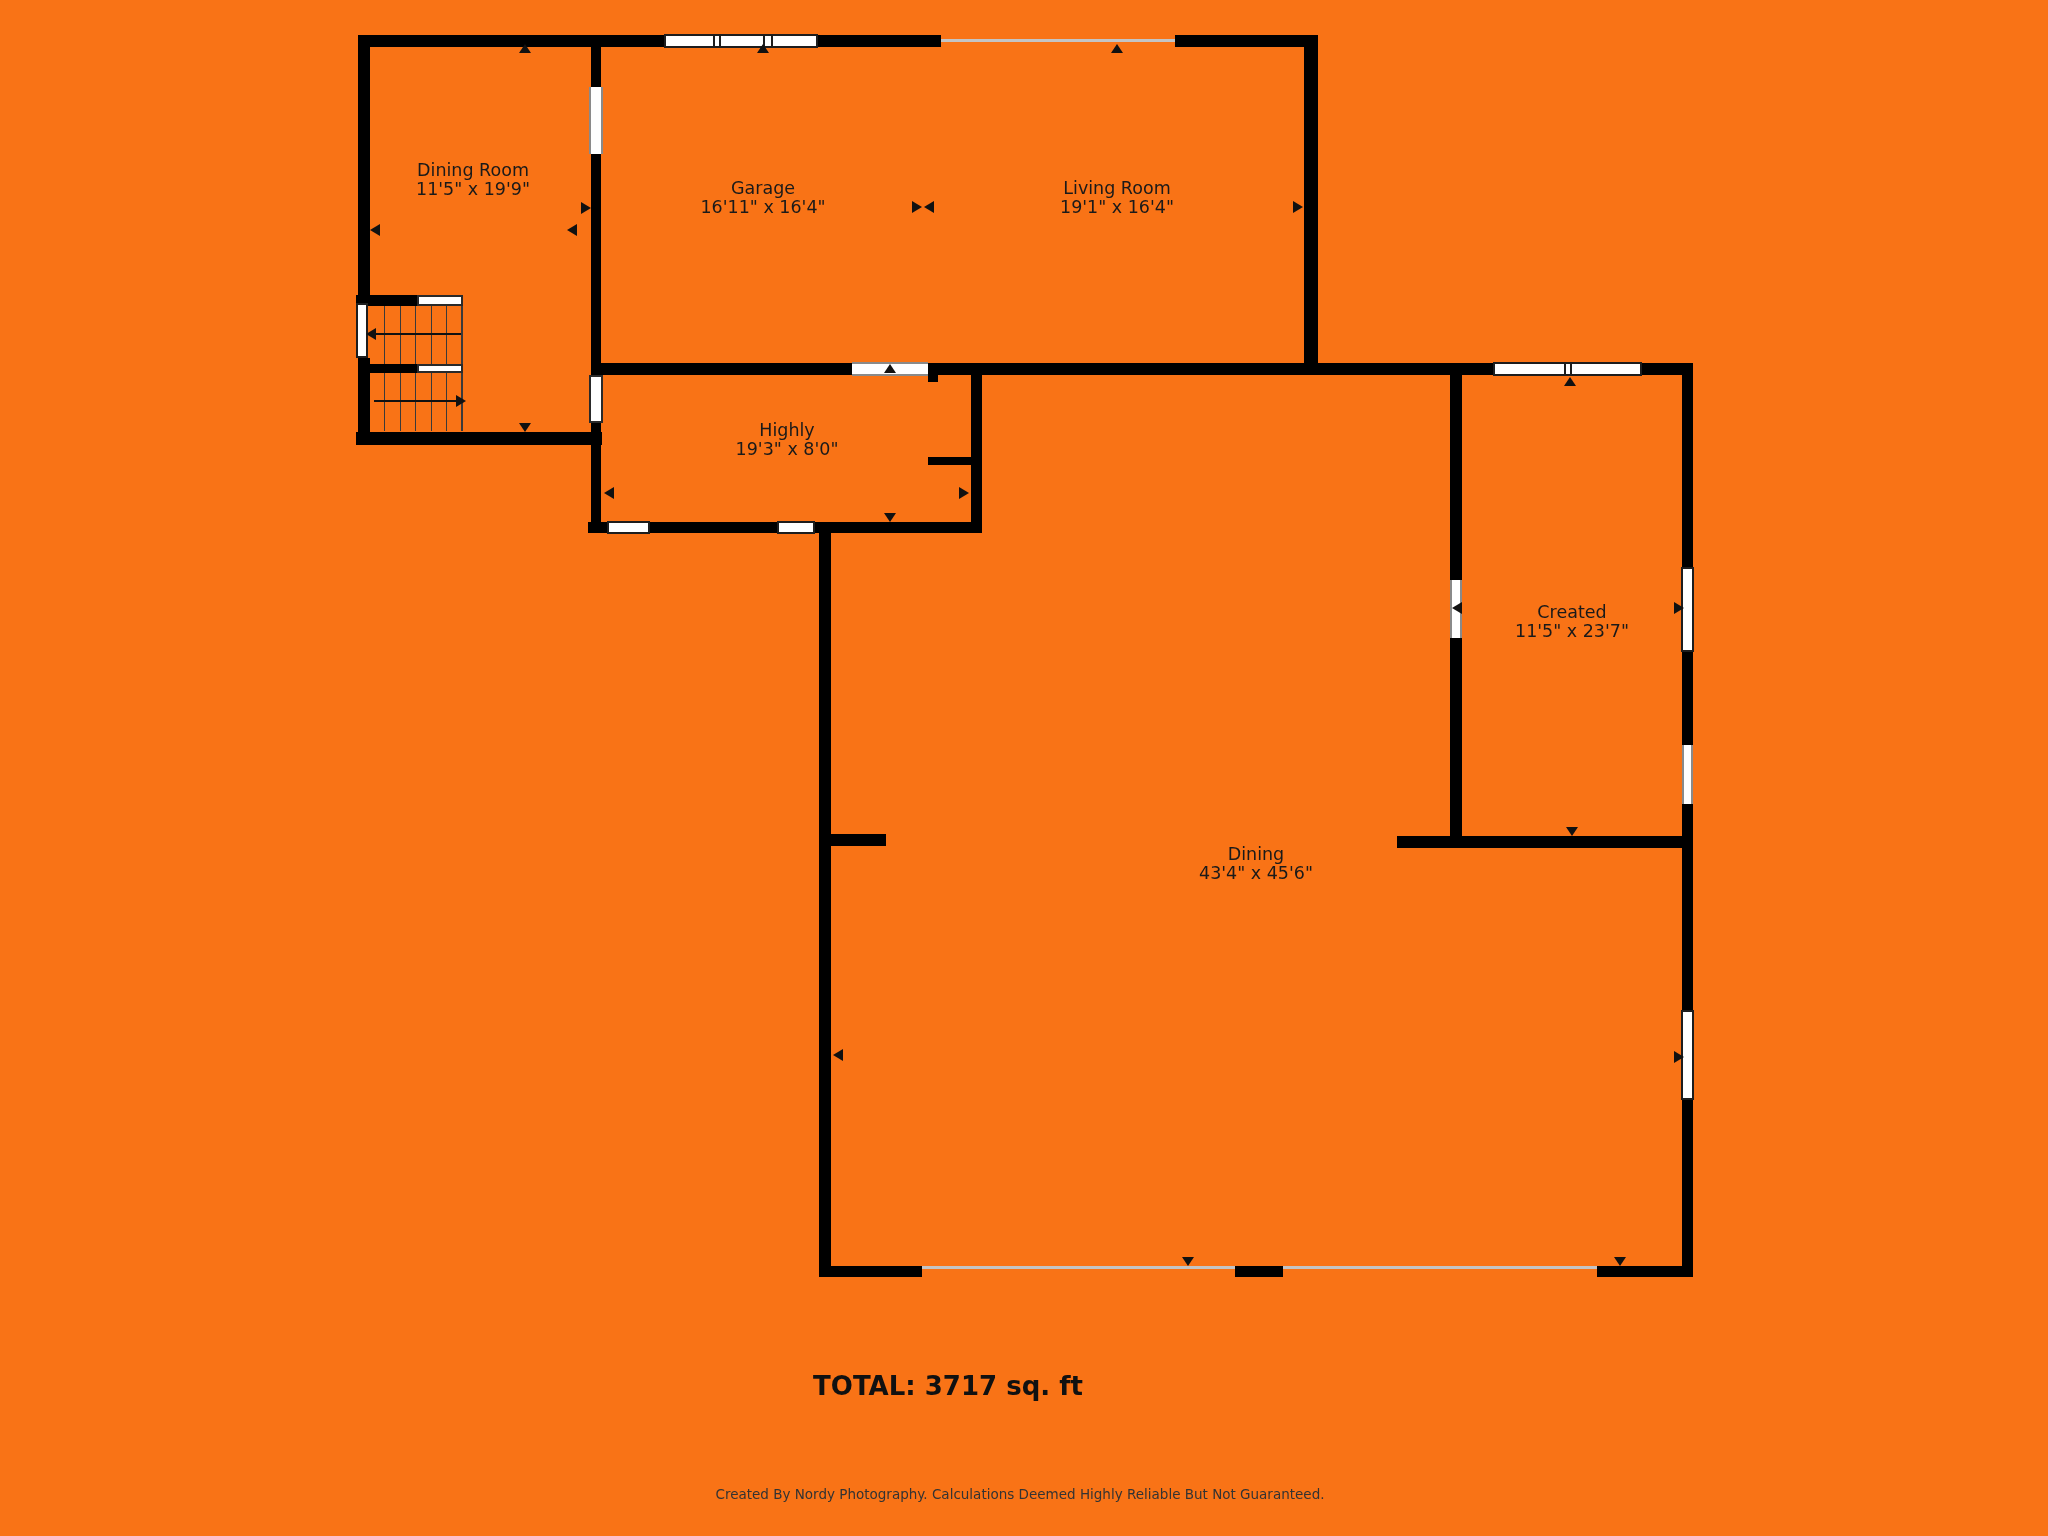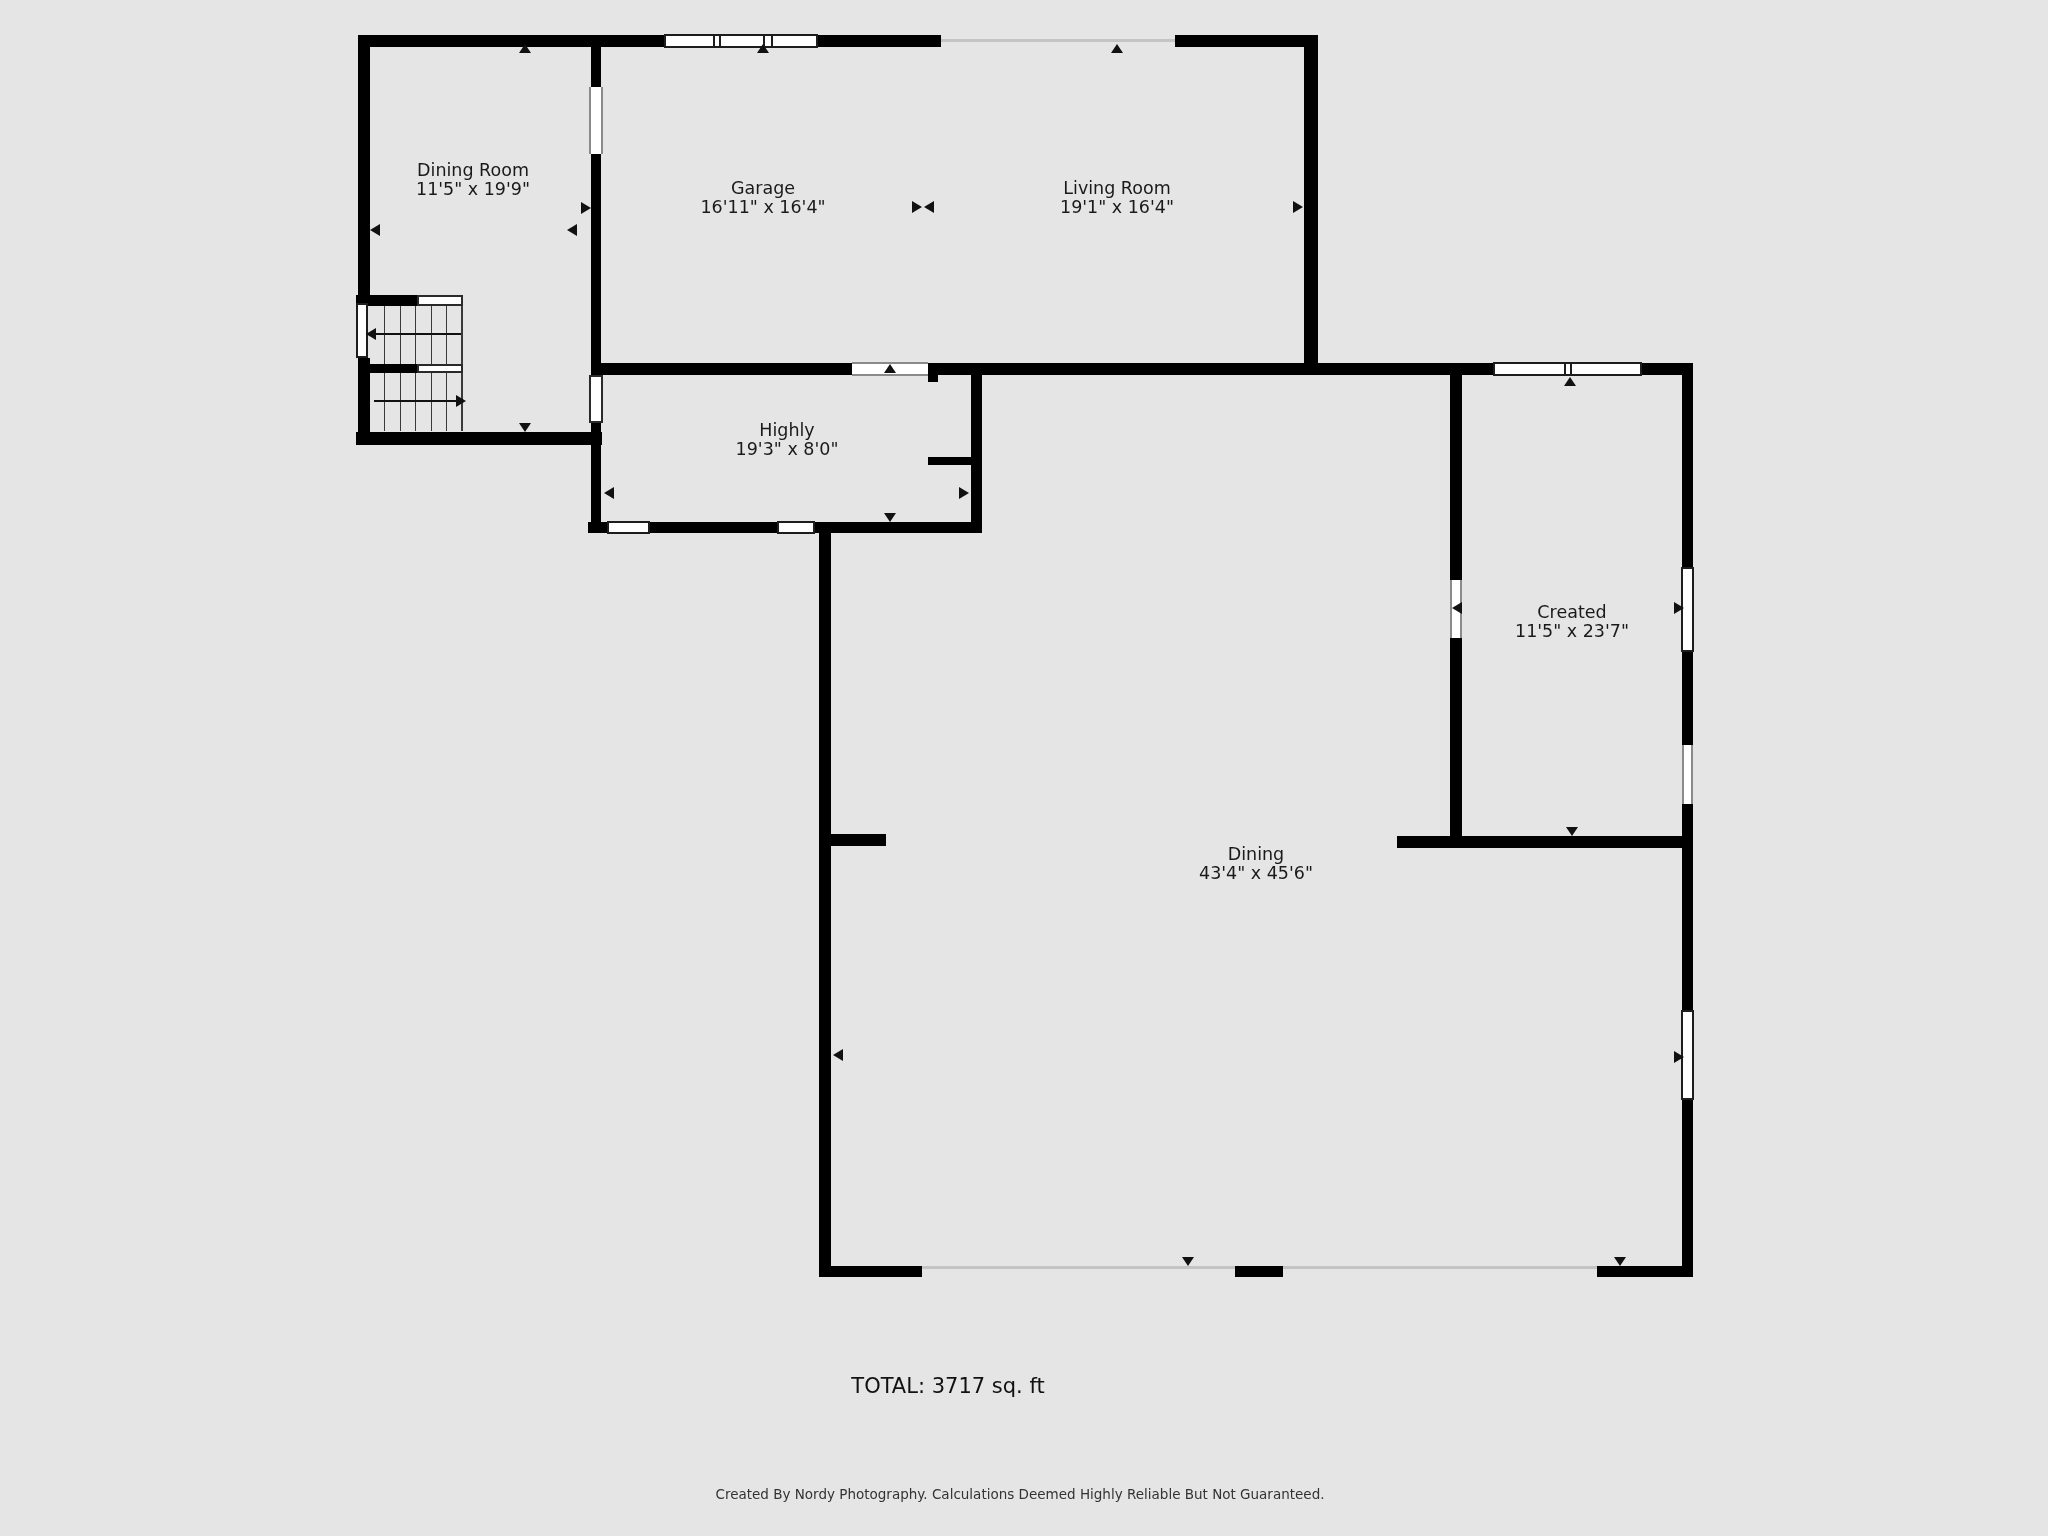--- a/index.html
+++ b/index.html
@@ -1,17 +1,17 @@
 <!DOCTYPE html>
 <html><head>
 <meta charset="utf-8">
 <style>
   html,body { margin:0; padding:0; background:#ffffff; }
   .plan {
-    position:relative; width:2048px; height:1536px; background:#e5e5e5;
+    position:relative; width:2048px; height:1536px; background:#f97316;
     font-family:"DejaVu Sans","Liberation Sans",sans-serif; overflow:hidden;
   }
   .wall { position:absolute; background:#000000; }
   .win  { position:absolute; background:#ffffff; border:2px solid #1d1d1d; box-sizing:border-box; }
   .mull { position:absolute; background:#1d1d1d; }
   .opening-h { position:absolute; background:#ffffff; border-left:2px solid #8a8a8a; border-right:2px solid #8a8a8a; box-sizing:border-box; }
   .opening-v { position:absolute; background:#ffffff; border-top:2px solid #8a8a8a; border-bottom:2px solid #8a8a8a; box-sizing:border-box; }
   .door-outline { position:absolute; background:#ffffff; border:2px solid #2a2a2a; box-sizing:border-box; }
   .thinline { position:absolute; background:#c4c4c4; height:3px; }
   .treads { position:absolute; width:93px; height:58px; box-sizing:border-box;
@@ -20,21 +20,21 @@
   .stairline { position:absolute; height:2px; background:#111111; }
   .tri { position:absolute; width:0; height:0; }
   .tri.r { border-left:10px solid #111; border-top:6px solid transparent; border-bottom:6px solid transparent; }
   .tri.l { border-right:10px solid #111; border-top:6px solid transparent; border-bottom:6px solid transparent; }
   .tri.u { border-bottom:9px solid #111; border-left:6px solid transparent; border-right:6px solid transparent; }
   .tri.d { border-top:9px solid #111; border-left:6px solid transparent; border-right:6px solid transparent; }
   .room-label { position:absolute; transform:translateX(-50%); text-align:center;
     font-size:17.5px; line-height:19px; color:#1a1a1a; white-space:nowrap; }
   .summary { position:absolute; left:948px; transform:translateX(-50%); text-align:center;
     color:#111111; white-space:nowrap; }
-  .summary .total { font-weight:normal; font-size:21px; line-height:24px; }
+  .summary .total { font-weight:bold; font-size:26px; line-height:24px; }
   .summary .sline { font-size:20px; line-height:23px; }
   .credit { position:absolute; left:1020px; transform:translateX(-50%); text-align:center;
     font-size:13.5px; color:#333333; white-space:nowrap; }
 </style>
 </head>
 <body>
 
 <div class="plan">
 
   <div class="wall" style="left:358px;top:35px;width:306px;height:12px"></div>

